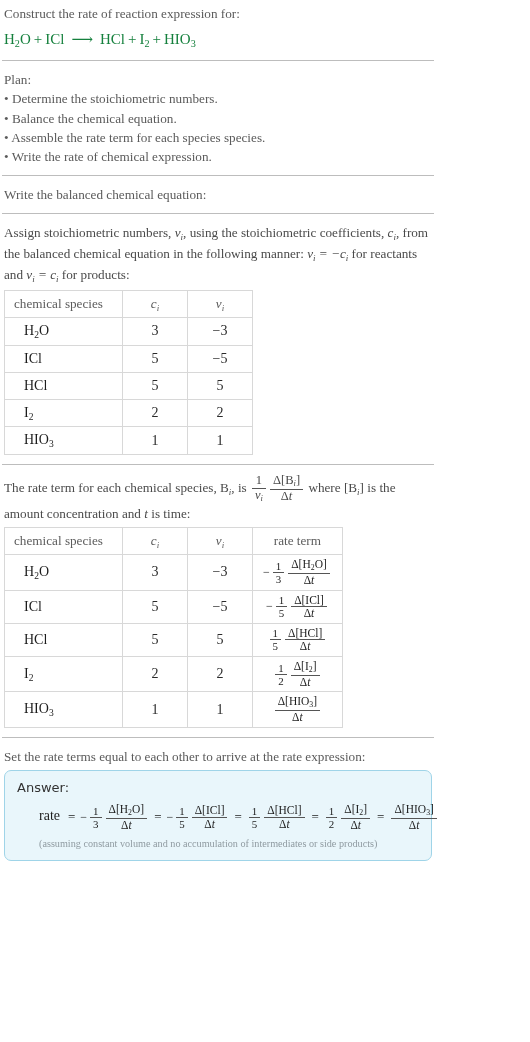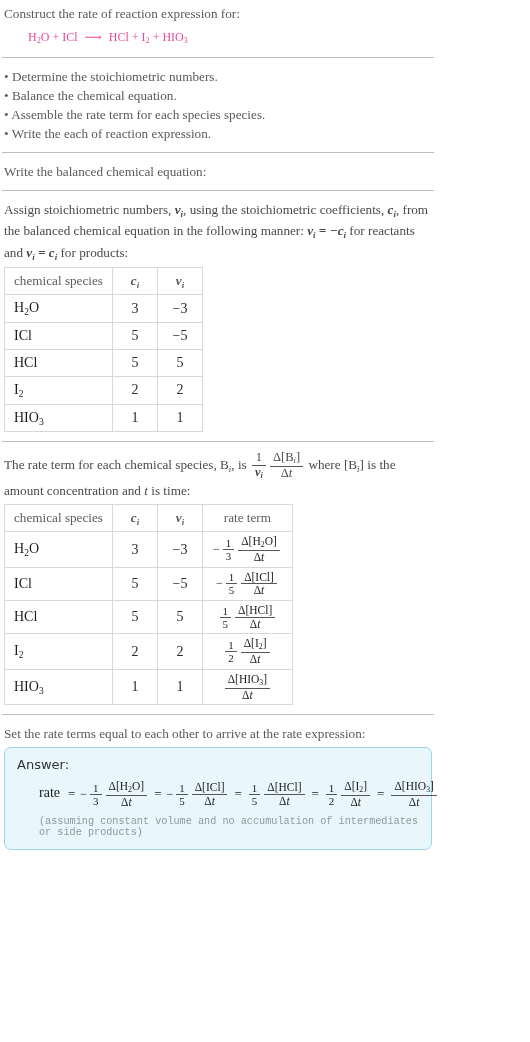--- a/index.html
+++ b/index.html
@@ -16,44 +16,43 @@
   .page { width: 436px; box-sizing: border-box; padding: 0 2px; }
 
   .sec-label {
     font-size: 13.2px;
     color: #5a5a5a;
     line-height: 1.45;
     padding: 0 0 0 2px;
   }
   .prompt-line { padding-top: 4px; }
   .eq-line {
-    font-size: 12px;
-    color: #ec4899;
+    font-size: 15px;
+    color: #15803d;
     padding: 5px 0 0 2px;
     line-height: 1.5;
     white-space: nowrap;
-    margin-left: 24px;
   }
   .para {
     font-size: 13.2px;
     color: #4a4a4a;
     line-height: 1.52;
     padding: 0 4px 0 2px;
   }
 
   hr.rule {
     border: 0;
     border-top: 1px solid #bdbdbd;
     margin: 9px 0 9px 0;
     width: 100%;
   }
 
   .sub { font-size: 0.68em; vertical-align: -0.28em; }
   .ital { font-style: italic; }
-  .vi { font-style: italic; font-weight: bold; }
+  .vi { font-style: italic; }
   .arrow { padding: 0 7px; }
   .plus { padding: 0 3px; }
 
   
   .frac {
     display: inline-block;
     vertical-align: middle;
     text-align: center;
     line-height: 1.1;
     margin: 0 2px;
@@ -66,21 +65,21 @@
     font-size: 0.95em;
   }
 
   table.tbl {
     border-collapse: collapse;
     margin: 3px 0 0 2px;
     background: #fff;
   }
   table.tbl td, table.tbl th {
     border: 1px solid #d8d8d8;
-    padding: 5px 9px;
+    padding: 5px 19px;
     font-weight: normal;
     font-size: 13.2px;
     color: #2a2a2a;
     vertical-align: middle;
   }
   table.tbl th {
     color: #5c5c5c;
     text-align: center;
   }
   table.tbl th.species-head { text-align: left; padding-left: 9px; }
@@ -119,43 +118,44 @@
     text-align: left;
     padding-left: 22px;
     font-size: 13px;
     color: #1c1c1c;
     white-space: nowrap;
   }
   .answer-expr .frac { font-size: 11.5px; }
   .answer-expr .eqs { padding: 0 5px; vertical-align: middle; }
   .answer-expr .rate-word { font-size: 14px; padding-right: 3px; }
   .answer-note {
-    font-family: Liberation Mono, monospace;
+    font-family: Liberation Serif, serif;
     font-size: 10.2px;
     color: #8f9aa0;
     padding: 7px 0 0 22px;
   }
 </style>
 </head>
 <body>
 
 <div class="page">
 
   <div class="sec-label prompt-line">Construct the rate of reaction expression for:</div>
   <div class="eq-line">
     <span>H<span class="sub">2</span>O<span class="plus">+</span>ICl<span class="arrow">⟶</span>HCl<span class="plus">+</span>I<span class="sub">2</span><span class="plus">+</span>HIO<span class="sub">3</span></span>
   </div>
 
   <hr class="rule">
 
+  <div class="sec-label">Plan:</div>
   <div id="plan-list">
       <div class="sec-label"><span>•</span> <span>Determine the stoichiometric numbers.</span></div>
       <div class="sec-label"><span>•</span> <span>Balance the chemical equation.</span></div>
       <div class="sec-label"><span>•</span> <span>Assemble the rate term for each species species.</span></div>
-      <div class="sec-label"><span>•</span> <span>Write the each of reaction expression.</span></div>
+      <div class="sec-label"><span>•</span> <span>Write the rate of chemical expression.</span></div>
     </div>
 
   <hr class="rule">
 
   <div class="sec-label">Write the balanced chemical equation:</div>
 
   <hr class="rule">
 
   <div class="para">
     <span>Assign stoichiometric numbers, </span><span class="vi">ν<span class="sub ital">i</span></span><span>, using the stoichiometric coefficients, </span><span class="vi">c<span class="sub ital">i</span></span><span>, from the balanced chemical equation in the following manner: </span><span class="vi">ν<span class="sub ital">i</span> = −c<span class="sub ital">i</span></span><span> for reactants and </span><span class="vi">ν<span class="sub ital">i</span> = c<span class="sub ital">i</span></span><span> for products:</span>

